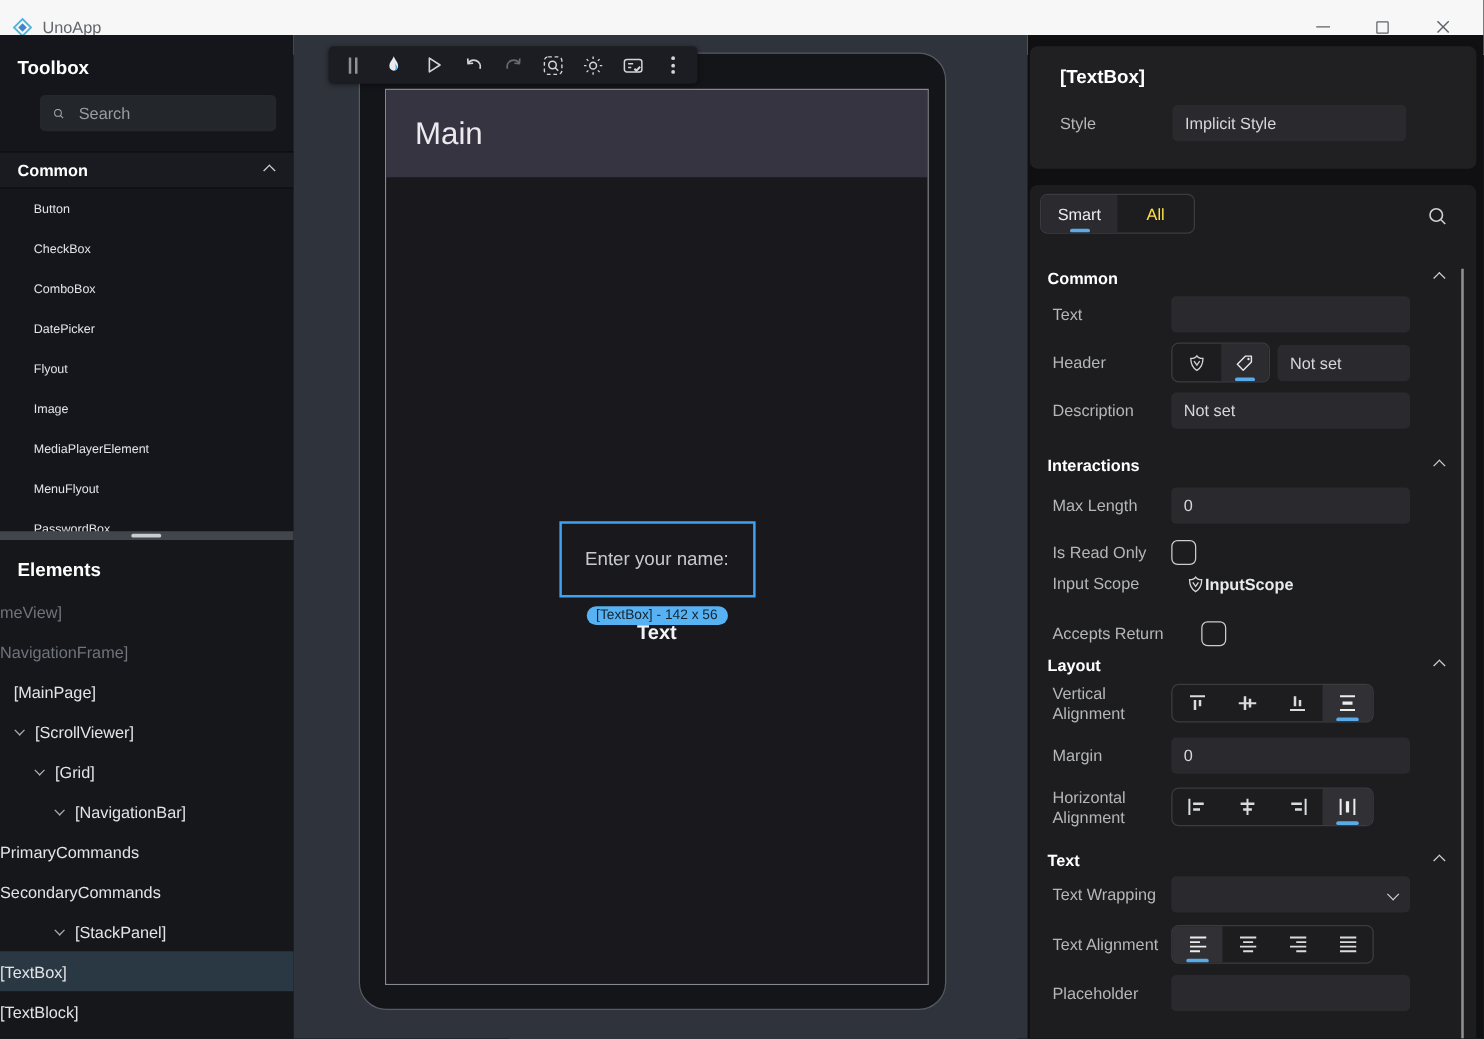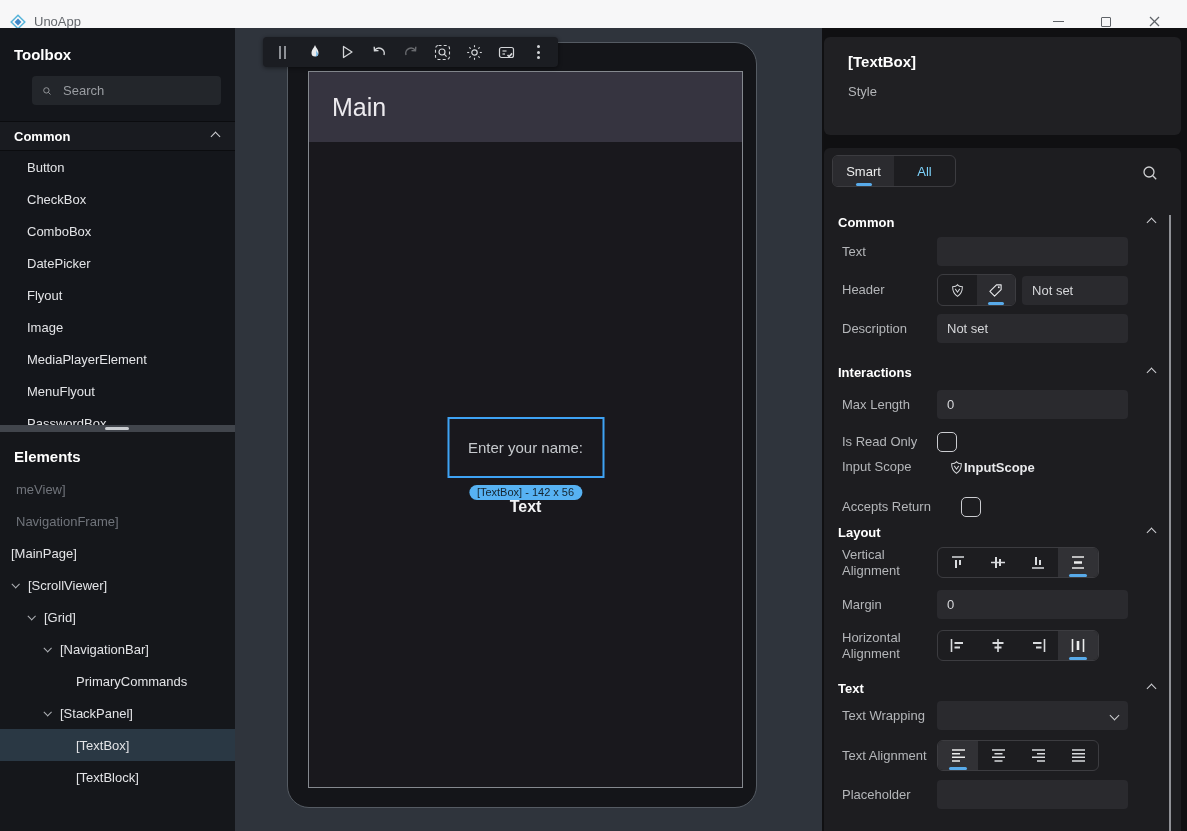--- a/index.html
+++ b/index.html
@@ -20,35 +20,35 @@
   .sidebar{position:absolute;left:0;top:28px;width:235px;height:803px;background:#14161b;overflow:hidden;color:#e3e4e7;}
   .tb-title{padding:18px 14px 0 14px;font-size:15px;font-weight:bold;color:#fff;}
   .searchbox{margin:13px 14px 0 32px;height:29px;background:#23262b;border-radius:4px;
              display:flex;align-items:center;padding:0 10px;gap:9px;}
   .searchbox input{background:transparent;border:none;outline:none;color:#d6d7da;font-size:13px;width:150px;
                    font-family:"Liberation Sans",sans-serif;}
   .searchbox input::placeholder{color:#9a9da2;}
   .section-hdr{margin-top:16px;height:30px;display:flex;align-items:center;justify-content:space-between;
                padding:0 16px 0 14px;background:#191b20;border-top:1px solid #0b0c0f;border-bottom:1px solid #0b0c0f;
                font-size:13px;font-weight:bold;color:#fff;}
-  .tb-item{height:32px;display:flex;align-items:center;padding-left:27px;font-size:13px;color:#e3e4e7;cursor:default;}
+  .tb-item{height:32px;display:flex;align-items:center;padding-left:27px;font-size:10px;color:#e3e4e7;cursor:default;}
   .hscroll{position:absolute;left:0;top:397px;width:235px;height:7px;background:#41454c;}
   .hscroll .thumb{position:absolute;left:105px;top:2px;width:24px;height:3px;background:#c9ccd0;border-radius:2px;}
   .elements{position:absolute;left:0;top:404px;width:235px;bottom:0;background:#15171b;}
   .el-title{padding:16px 14px 8px 14px;font-size:15px;font-weight:bold;color:#fff;}
   .tree-row{height:32px;display:flex;align-items:center;font-size:13px;color:#e3e4e7;cursor:default;white-space:nowrap;}
   .tree-row.dim{color:#70747b;}
   .tree-row.selected{background:#2a3844;}
   .chev{width:14px;display:inline-flex;justify-content:center;margin-right:6px;flex:0 0 14px;}
   .chev i{width:6px;height:6px;border-right:1.5px solid #aeb1b5;border-bottom:1.5px solid #aeb1b5;
           transform:rotate(45deg) translateY(-1px);}
   .chev-up{width:7px;height:7px;border-left:1.6px solid #d0d1d4;border-top:1.6px solid #d0d1d4;
            transform:rotate(45deg);display:inline-block;}
-  .ind-cut{padding-left:16px;} .ind-mp{padding-left:11px;} .ind-sv{padding-left:8px;}
-  .ind-gr{padding-left:24px;} .ind-nb{padding-left:40px;} .ind-leaf{padding-left:76px;}
+  .ind-cut{padding-left:0;} .ind-mp{padding-left:11px;} .ind-sv{padding-left:8px;}
+  .ind-gr{padding-left:24px;} .ind-nb{padding-left:40px;} .ind-leaf{}
 
   
   .canvas{position:absolute;left:235px;top:28px;width:587px;height:803px;background:#2f343c;}
   .fl-toolbar{position:absolute;left:28px;top:9px;height:30px;background:#1b1d22;border-radius:4px;
               display:flex;align-items:center;gap:13px;padding:0 10px;box-shadow:0 1px 4px rgba(0,0,0,.45);z-index:5;}
   .tool{width:19px;height:22px;display:flex;align-items:center;justify-content:center;cursor:default;}
   .tool.dim{opacity:.42;}
   .drag-handle{display:flex;gap:3px;}
   .drag-handle i{width:2px;height:13px;background:#8e9196;display:block;}
   .kebab{display:flex;flex-direction:column;gap:2.5px;}
@@ -76,21 +76,21 @@
   .style-row .lbl{width:90px;}
   .lbl{font-size:13px;color:#b4b6b9;}
   .ibox{height:29px;background:#2a2a2e;border-radius:4px;display:flex;align-items:center;
         padding:0 10px;font-size:13px;color:#d6d7da;}
   .style-row .ibox{width:187px;}
 
   .card2{position:absolute;left:2px;right:6px;top:120px;height:683px;background:#1d1d20;
          border-radius:6px 6px 0 0;overflow:hidden;}
   .tabs-row{position:relative;margin:7px 0 0 8px;display:flex;align-items:center;}
   .tabgroup{display:flex;border:1px solid #3c3c40;border-radius:6px;overflow:hidden;height:32px;}
-  .tab{width:61px;display:flex;align-items:center;justify-content:center;font-size:13px;color:#7dd3fc;
+  .tab{width:61px;display:flex;align-items:center;justify-content:center;font-size:13px;color:#fde047;
        position:relative;cursor:default;}
   .tab.active{background:#2b2b2f;color:#eceded;}
   .tab .underline{position:absolute;bottom:0;left:50%;transform:translateX(-50%);width:16px;height:3px;
                   background:#58aae9;border-radius:2px;}
   .panel-search{position:absolute;right:22px;top:9px;width:18px;height:18px;}
 
   .sec-hdr{display:flex;align-items:center;justify-content:space-between;padding:0 26px 0 14px;height:18px;}
   .sec-hdr .t{font-size:13px;font-weight:bold;color:#fff;}
   .prow{display:flex;align-items:center;padding-left:18px;}
   .prow .lbl{width:95px;flex:0 0 95px;line-height:1.2;}
@@ -202,20 +202,23 @@
         </div>
       <div class="tree-row ind-nb">
           <span class="chev">
             <i></i>
           </span>
           <span>[NavigationBar]</span>
         </div>
       <div class="tree-row ind-leaf">
           <span>PrimaryCommands</span>
         </div>
+      <div class="tree-row ind-leaf">
+          <span>SecondaryCommands</span>
+        </div>
       <div class="tree-row ind-nb">
           <span class="chev">
             <i></i>
           </span>
           <span>[StackPanel]</span>
         </div>
       <div class="tree-row selected ind-leaf">
           <span>[TextBox]</span>
         </div>
       <div class="tree-row ind-leaf">
@@ -304,20 +307,21 @@
         </div>
       </div>
     </div>
   </div>
 
   <div class="inspector">
     <div class="card1">
       <div class="ctitle">[TextBox]</div>
       <div class="style-row">
         <span class="lbl">Style</span>
+        <div class="ibox">Implicit Style</div>
       </div>
     </div>
 
     <div class="card2">
       <div class="tabs-row">
         <div class="tabgroup">
           <div class="tab active">
             <span>Smart</span>
             <span class="underline"></span>
           </div>

